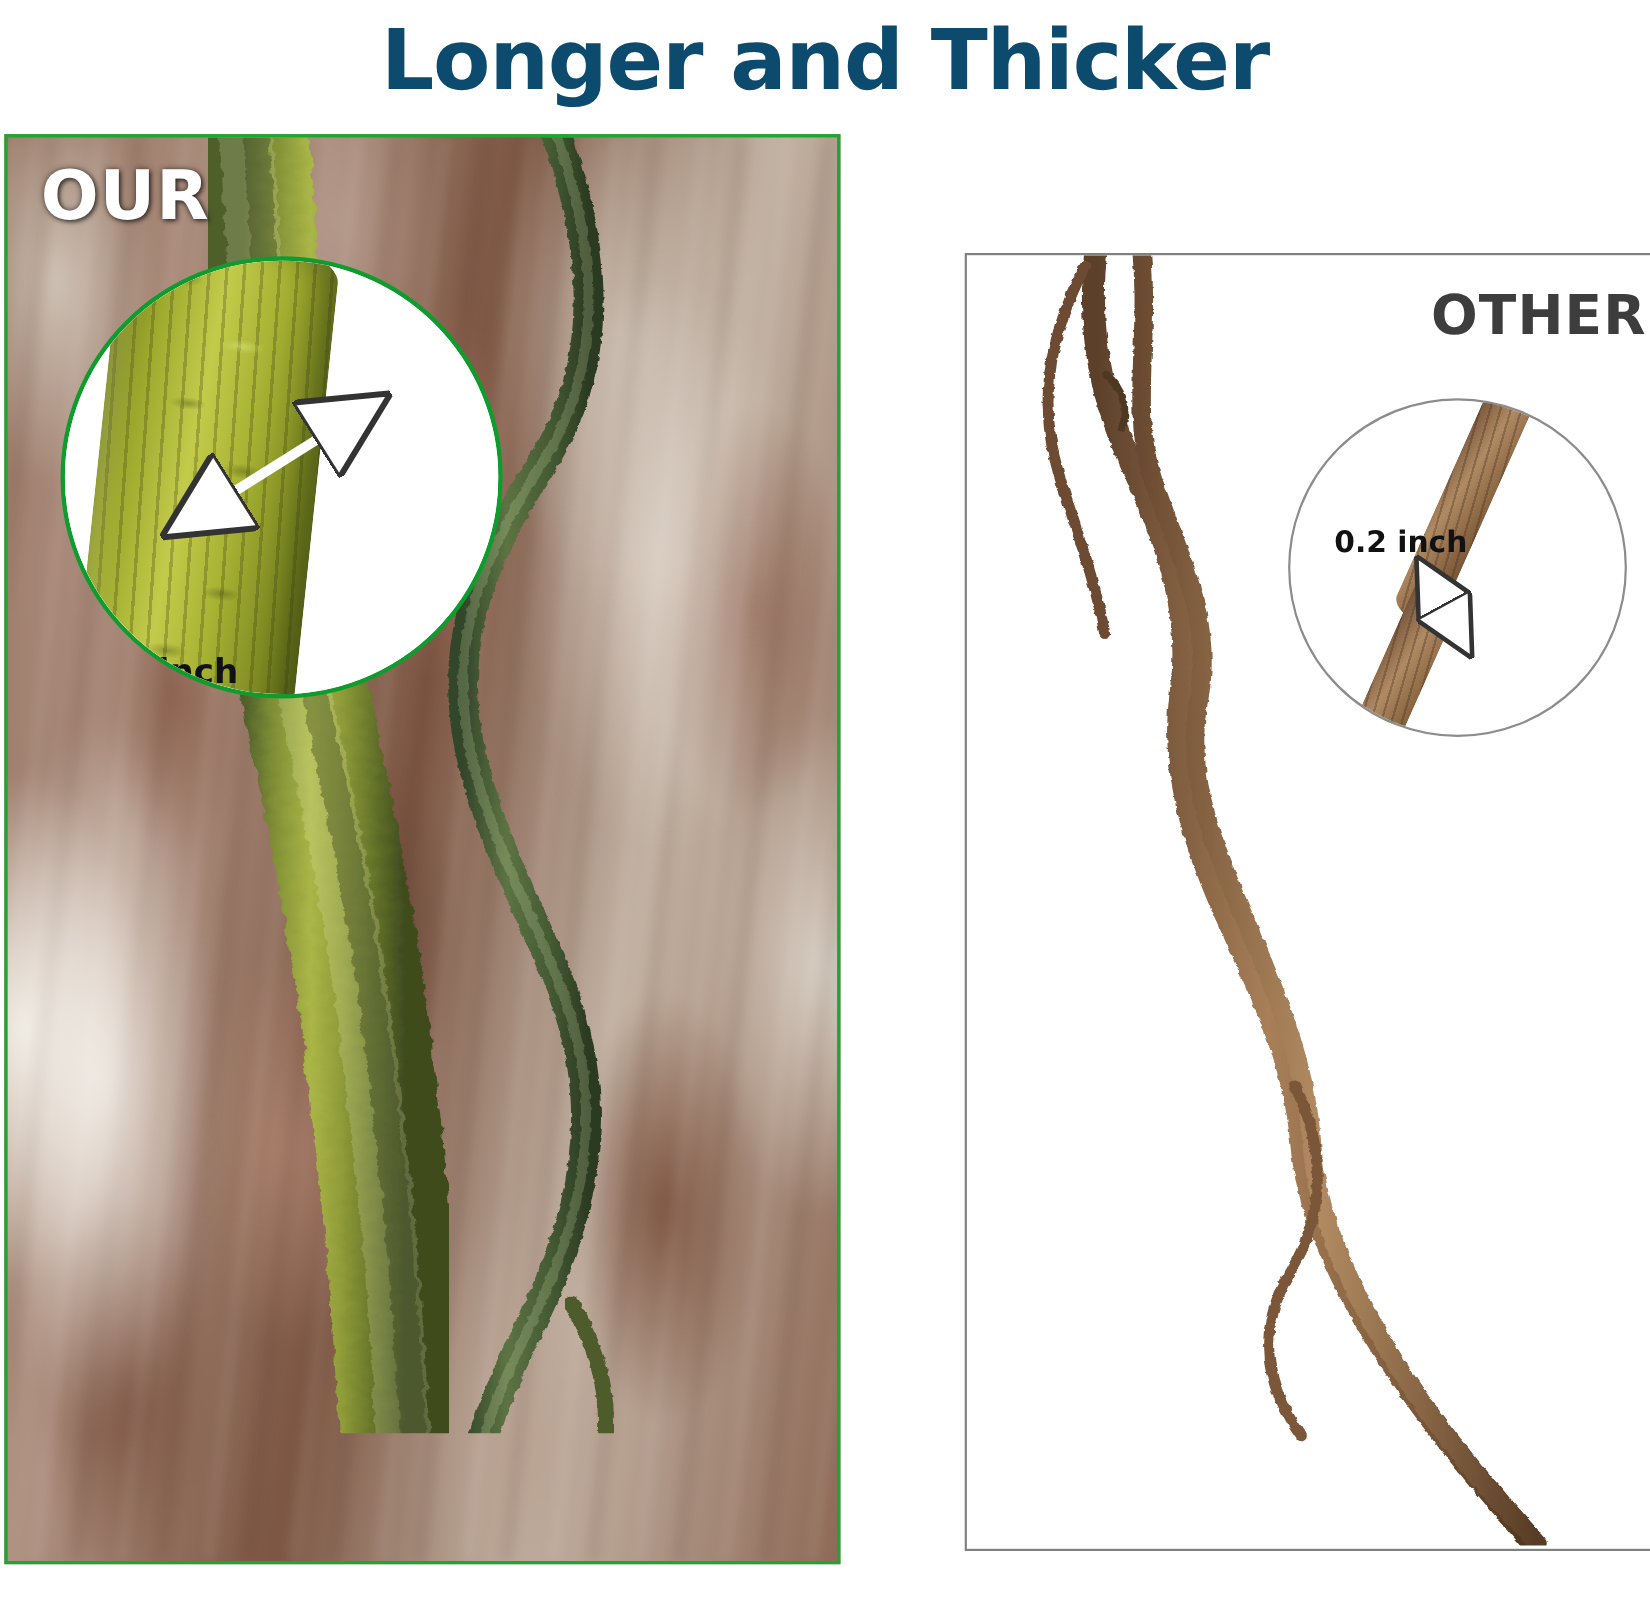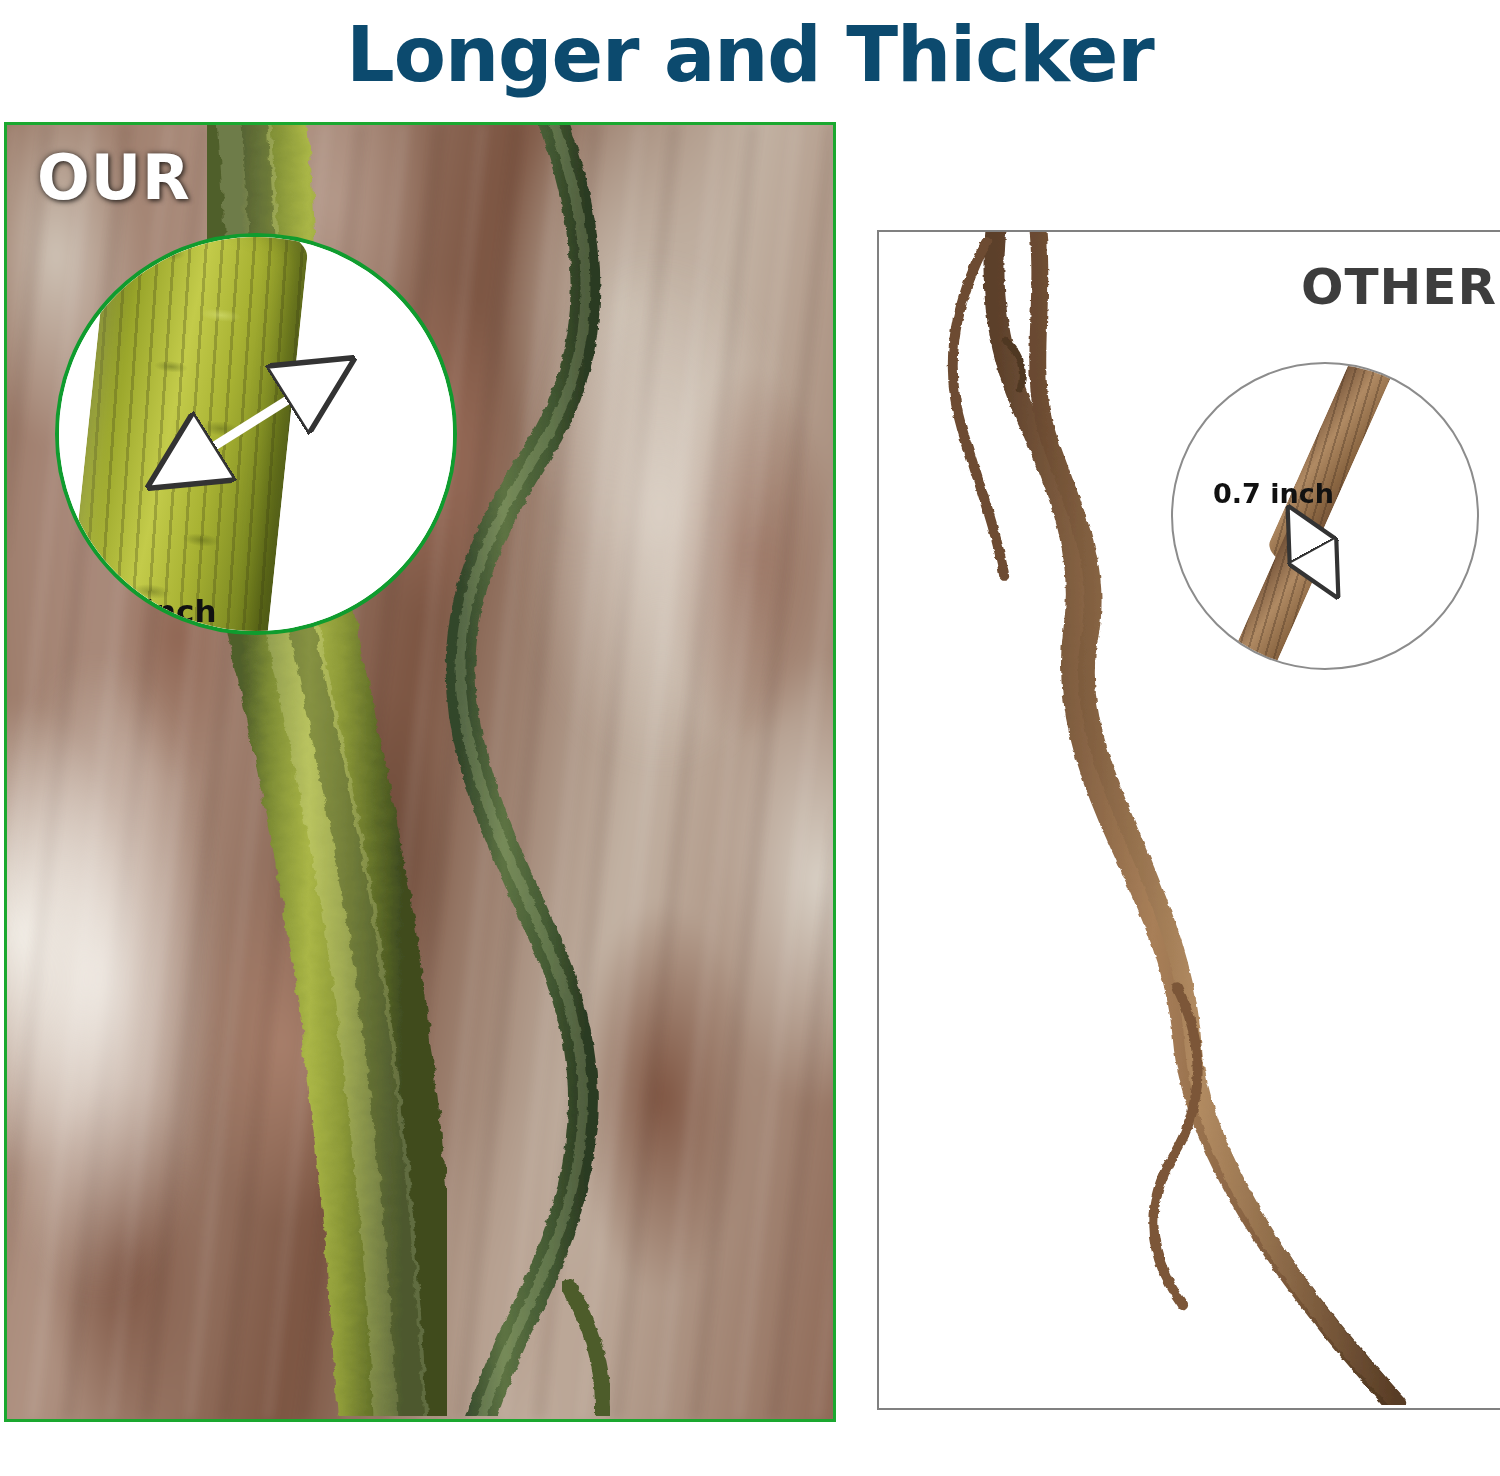--- a/index.html
+++ b/index.html
@@ -31,21 +31,21 @@
     font-size: 76px;
     letter-spacing: -1px;
     white-space: nowrap;
   }
 
   
   #our-panel {
     position: absolute;
     left: 4px;
     top: 122px;
-    width: 832px;
+    width: 760px;
     height: 1300px;
     border: 3px solid #1aa82f;
     box-sizing: border-box;
     overflow: hidden;
     background: #8a6a58;
   }
   
   #bark {
     position: absolute;
     inset: 0;
@@ -359,15 +359,15 @@
       <defs>
         <marker id="bh1" markerWidth="8" markerHeight="8" refX="4" refY="4" orient="auto">
           <path d="M0,0 L8,4 L0,8 z" fill="#ffffff" stroke="#333" stroke-width="0.6"></path>
         </marker>
         <marker id="bh2" markerWidth="8" markerHeight="8" refX="4" refY="4" orient="auto">
           <path d="M8,0 L0,4 L8,8 z" fill="#ffffff" stroke="#333" stroke-width="0.6"></path>
         </marker>
       </defs>
       <line x1="128" y1="166" x2="152" y2="210" stroke="#ffffff" stroke-width="7" marker-start="url(#bh2)" marker-end="url(#bh1)"></line>
     </svg>
-    <div id="other-measure-label">0.7 inch</div>
+    <div id="other-measure-label">0.2 inch</div>
   </div>
 </div>
 
 </body></html>

